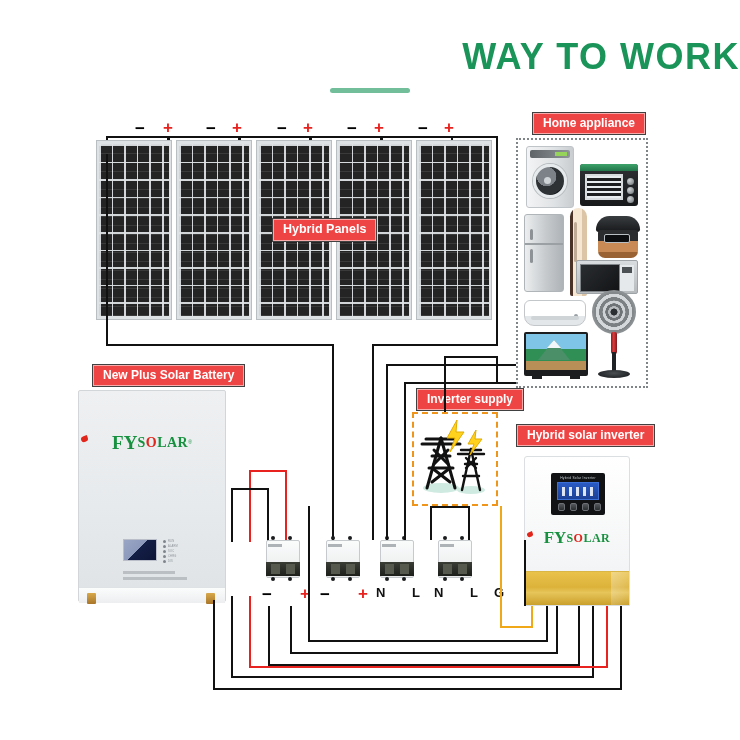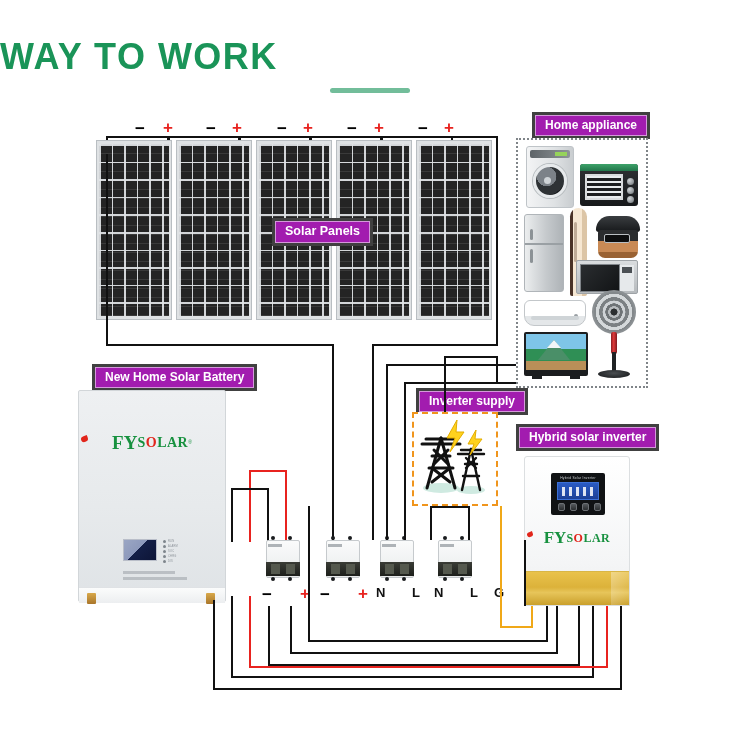--- a/index.html
+++ b/index.html
@@ -7,39 +7,39 @@
     width: 740px; height: 740px;
     background: #ffffff;
     font-family: "Liberation Sans", sans-serif;
     overflow: hidden;
   }
   #stage { position: relative; width: 740px; height: 740px; background:#fff; }
 
   
   .title {
     position: absolute; left: 0; top: 36px; width: 740px;
-    text-align: left;
+    text-align: right;
     font-size: 36px; font-weight: bold; letter-spacing: 1.5px;
     color: #1a9458;
   }
   .title-rule {
     position: absolute; left: 330px; top: 88px; width: 80px; height: 5px;
     background: #72bd9a; border-radius: 3px;
   }
 
   
   .chip {
     position: absolute;
-    background: #a21caf;
+    background: #ef4444;
     color: #ffffff;
     font-size: 12px; font-weight: bold;
     padding: 4px 10px 5px 10px;
     white-space: nowrap;
     line-height: 1;
-    border: 3px solid #404040;
+    border: 1px solid #404040;
     box-shadow: 0 0 0 1px rgba(255,255,255,.55) inset;
   }
 
   
   .panels { position: absolute; left: 96px; top: 140px; width: 404px; height: 180px; }
   .panel {
     position: absolute; top: 0; width: 76px; height: 180px;
     background: #dfe2e4;
     border: 1px solid #b9bec2;
     padding: 3px 2px;
@@ -295,31 +295,31 @@
     <div class="panel" style="left:160px;">
         <div class="panel-cells"></div>
       </div>
     <div class="panel" style="left:240px;">
         <div class="panel-cells"></div>
       </div>
     <div class="panel" style="left:320px;">
         <div class="panel-cells"></div>
       </div>
   </div>
-  <div class="chip solar-panels-chip">Solar Panels</div>
+  <div class="chip solar-panels-chip">Hybrid Panels</div>
 
   <div class="w wv" style="left:106px;top:154px;height:190px;"></div>
   <div class="w wh" style="left:106px;top:344px;width:228px;"></div>
   <div class="w wv" style="left:332px;top:344px;height:196px;"></div>
 
   <div class="w wv" style="left:496px;top:154px;height:190px;"></div>
   <div class="w wh" style="left:372px;top:344px;width:126px;"></div>
   <div class="w wv" style="left:372px;top:344px;height:196px;"></div>
 
-  <div class="chip battery-chip">New Home Solar Battery</div>
+  <div class="chip battery-chip">New Plus Solar Battery</div>
   <div class="battery">
     <div class="bat-logo">
       <span class="fylogo">
         <span class="fy" style="font-size:19px;">FY</span>
         <span class="leaf" style="left:2px;top:3px;width:7px;height:6px;"></span>
         <span class="solar" style="font-size:14px;">S<span class="o">O</span>LAR</span>
         <span class="reg" style="font-size:5px;vertical-align:super;">®</span>
       </span>
     </div>
     <div class="bat-screen"></div>

